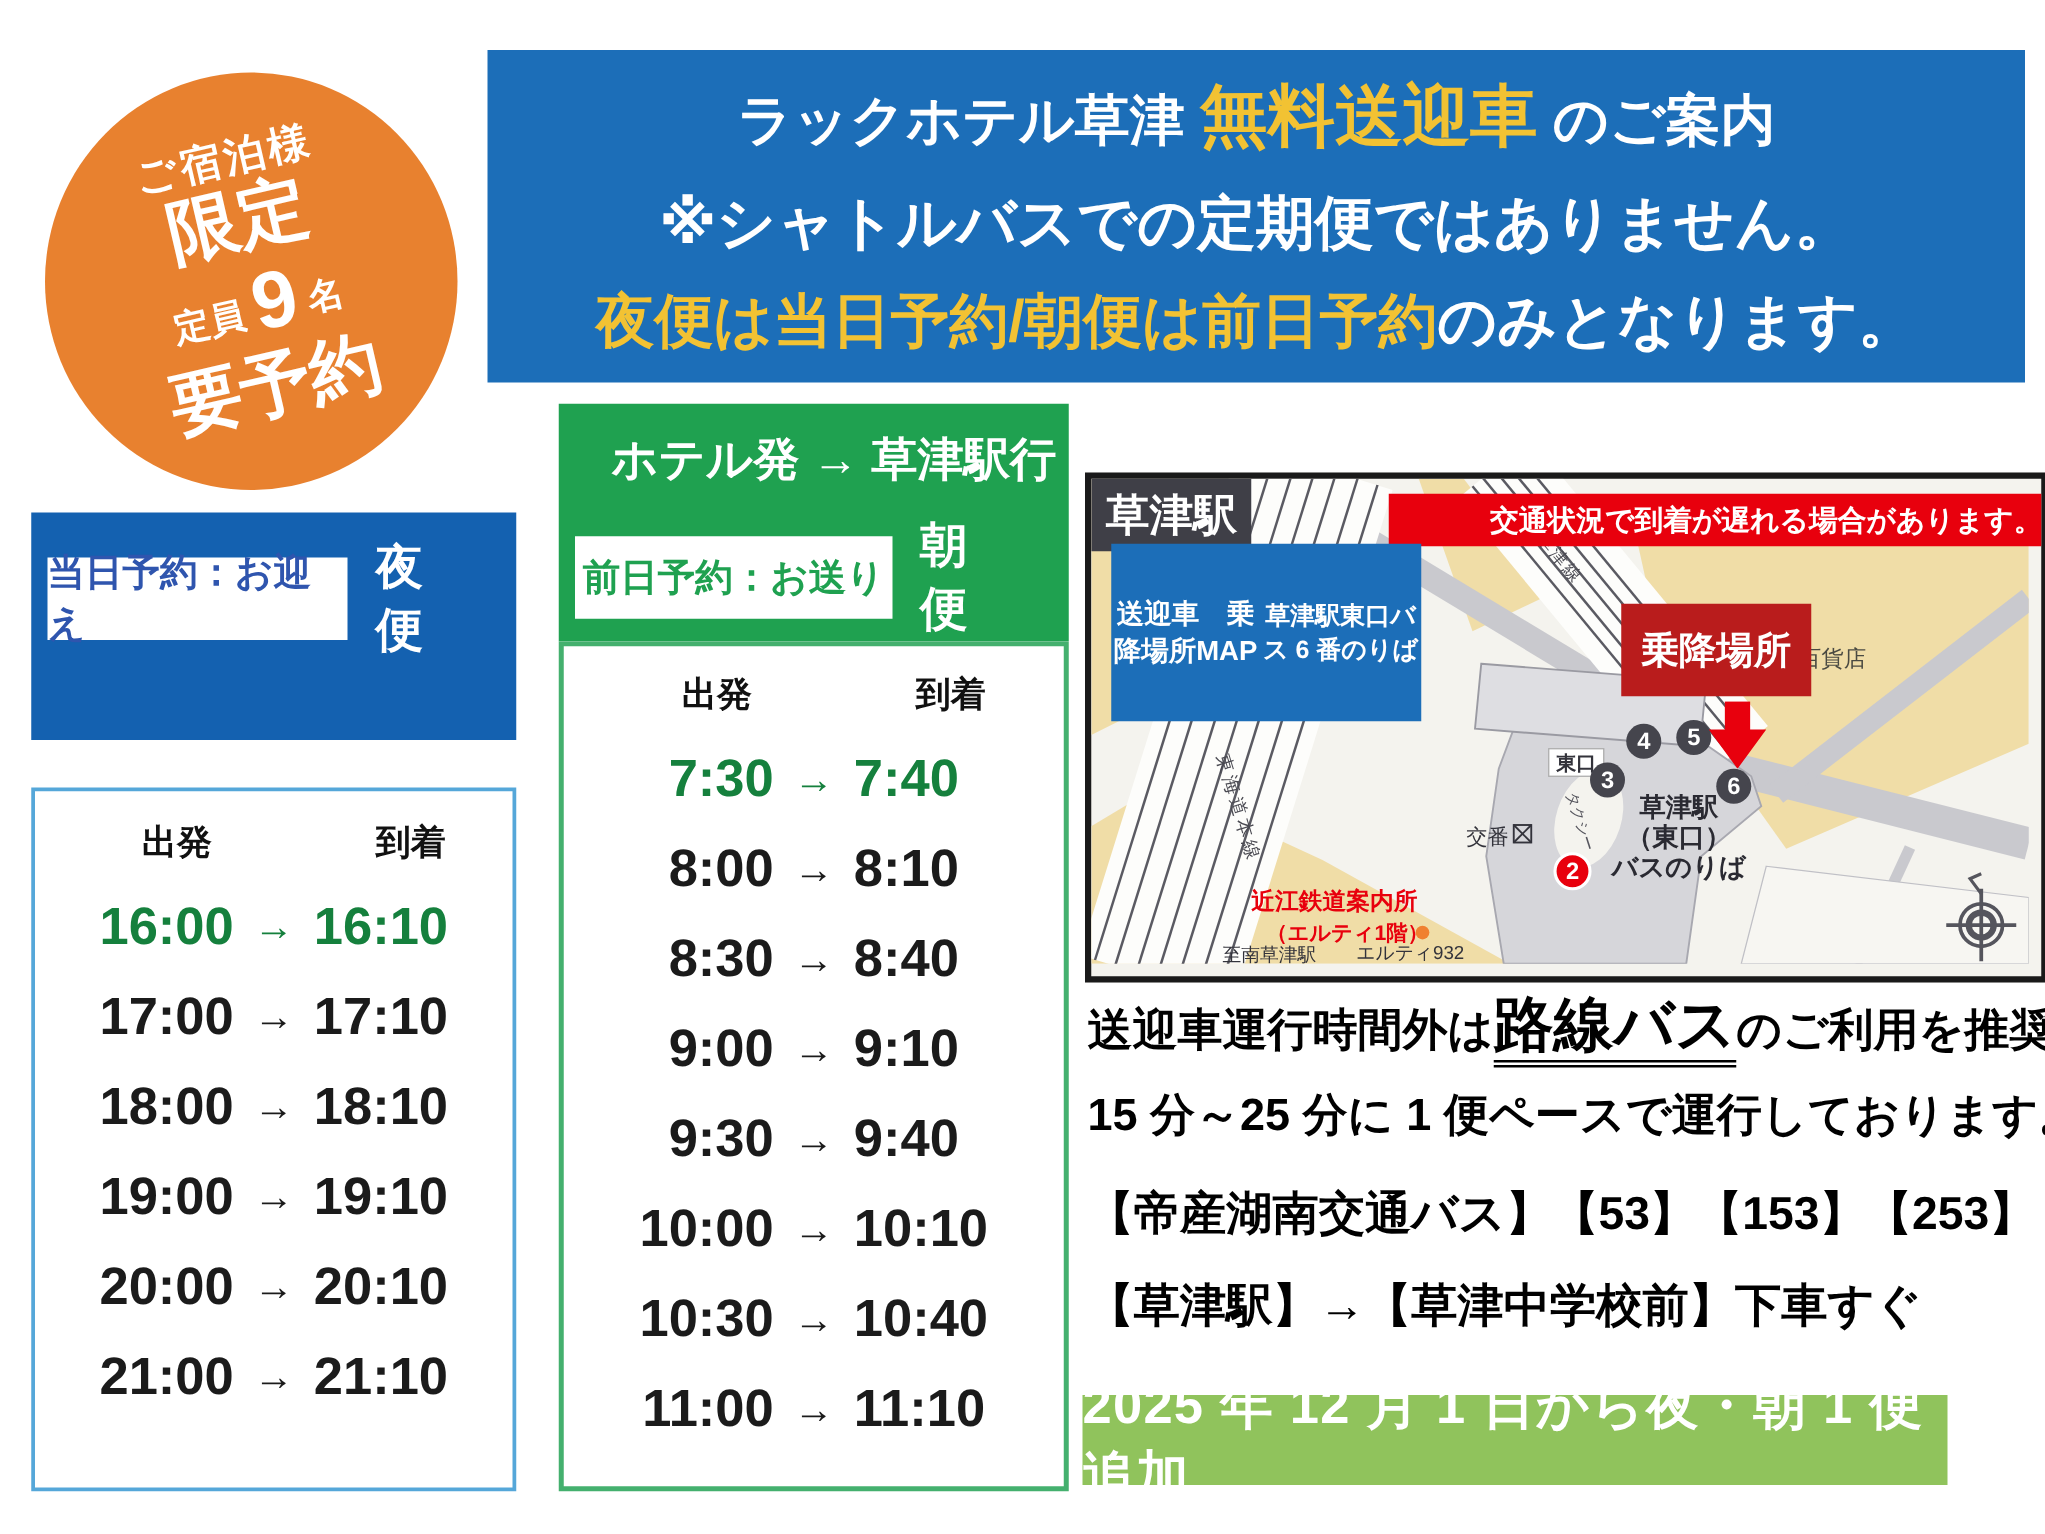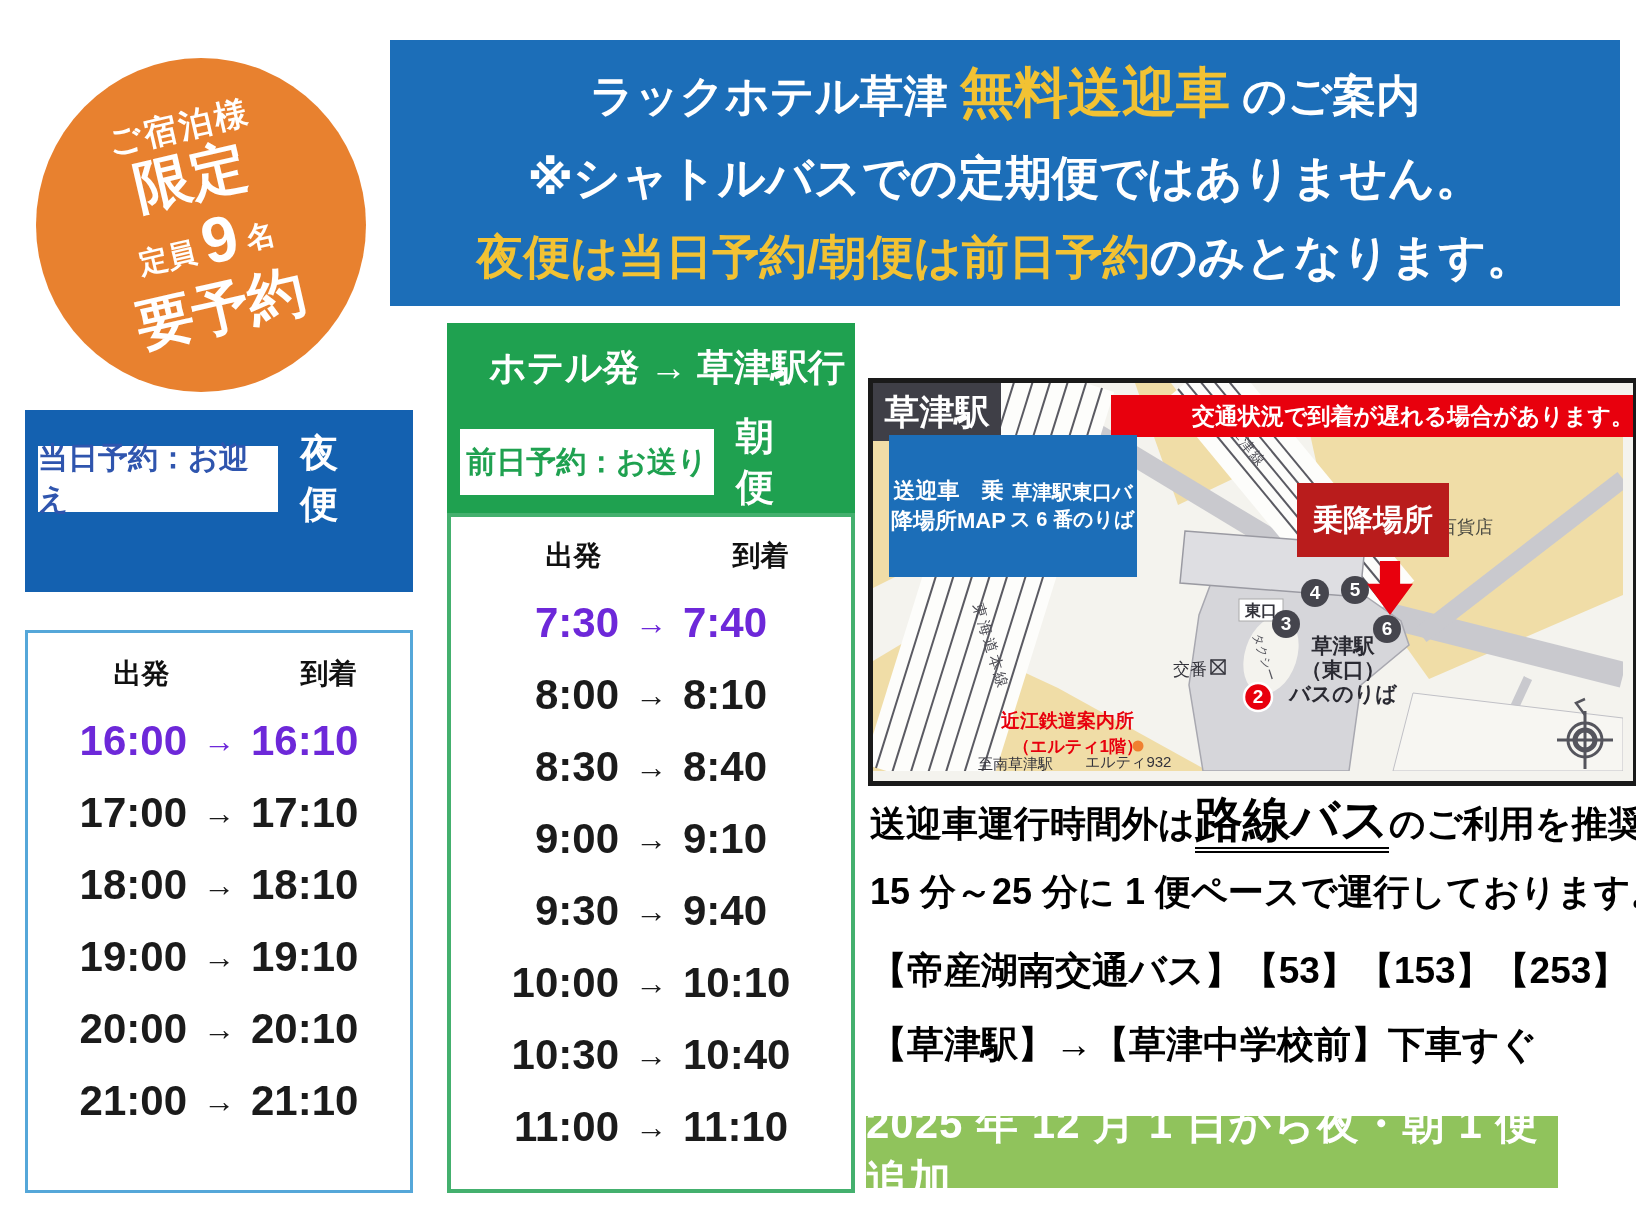--- a/index.html
+++ b/index.html
@@ -43,21 +43,21 @@
   .night-table{left:25px;top:630px;width:388px;height:563px;border:3px solid #55A7D9;padding-top:10px;}
   .morning-table{left:447px;top:513px;width:408px;height:680px;border:4px solid #44B06E;padding-top:8px;}
   .tt-head{display:flex;justify-content:center;align-items:center;height:62px;font-size:28px;font-weight:700;color:#111;}
   .tt-head .h1{width:219px;text-align:center;}
   .tt-head .h2{width:155px;text-align:center;}
   .tt-row{display:flex;justify-content:center;align-items:center;height:72px;
           font-size:42px;font-weight:600;color:#1B1B1B;}
   .tt-dep{width:155px;text-align:right;}
   .tt-arrow{width:64px;text-align:center;font-size:32px;font-weight:400;}
   .tt-arr{width:155px;text-align:left;}
-  .tt-row.red{color:#6d28d9;}
+  .tt-row.red{color:#15803d;}
 
   
   .map{position:absolute;left:868px;top:378px;width:760px;height:398px;border:5px solid #1A1A1A;
        background:#F4F3EE;overflow:hidden;}
   .map svg{position:absolute;left:0;top:0;}
   .station-chip{position:absolute;left:0;top:0;width:128px;height:58px;background:#3F3F47;color:#fff;
                 font-size:35px;font-weight:700;display:flex;align-items:center;justify-content:center;}
   .map-warning{position:absolute;left:238px;top:12px;width:516px;height:42px;background:#E8000D;color:#fff;
                font-size:23px;font-weight:700;display:flex;align-items:center;justify-content:center;padding-left:44px;}
   .map-info{position:absolute;left:16px;top:52px;width:248px;height:142px;background:#1C6EB8;color:#fff;

